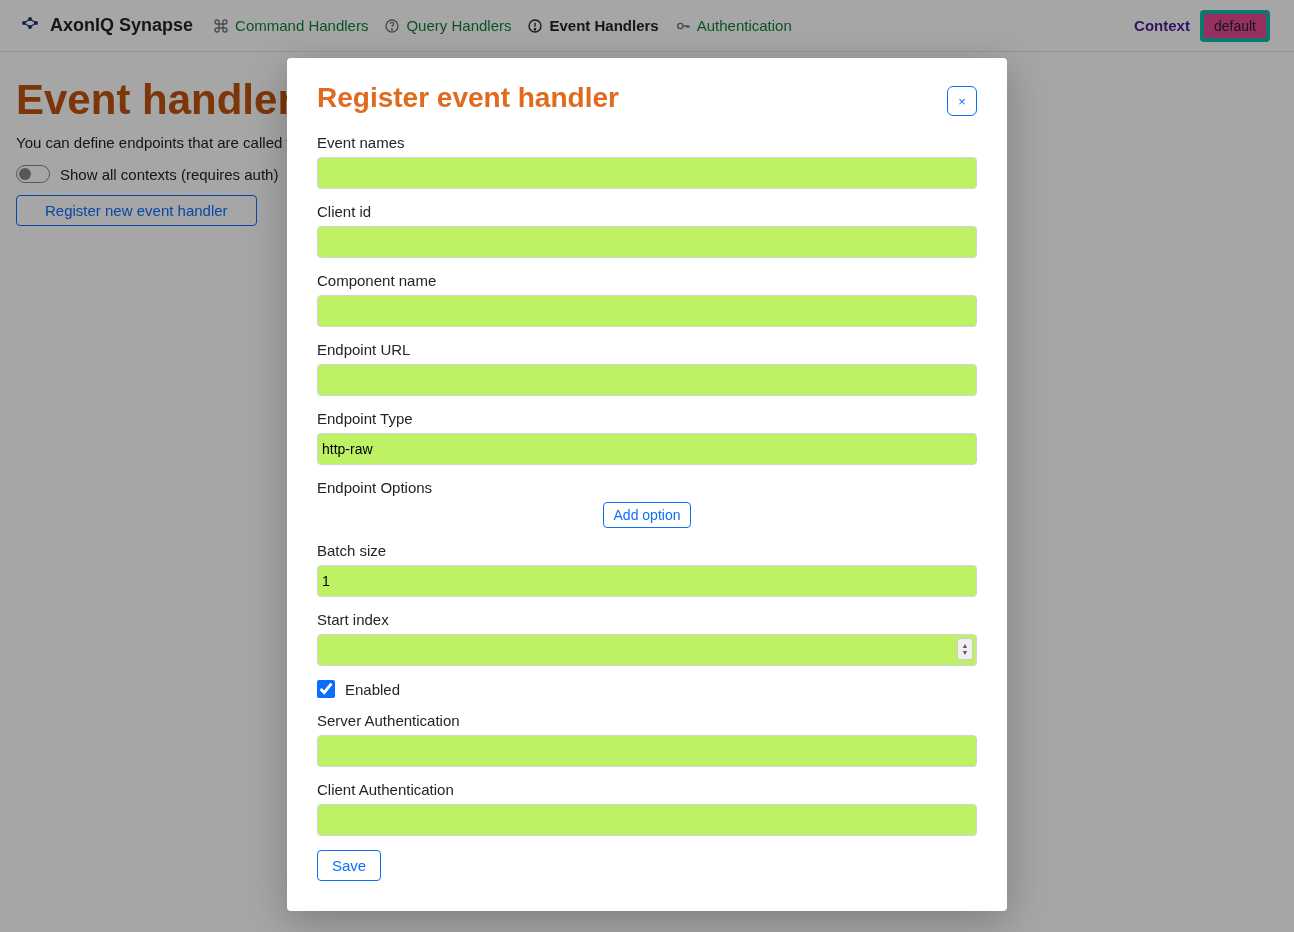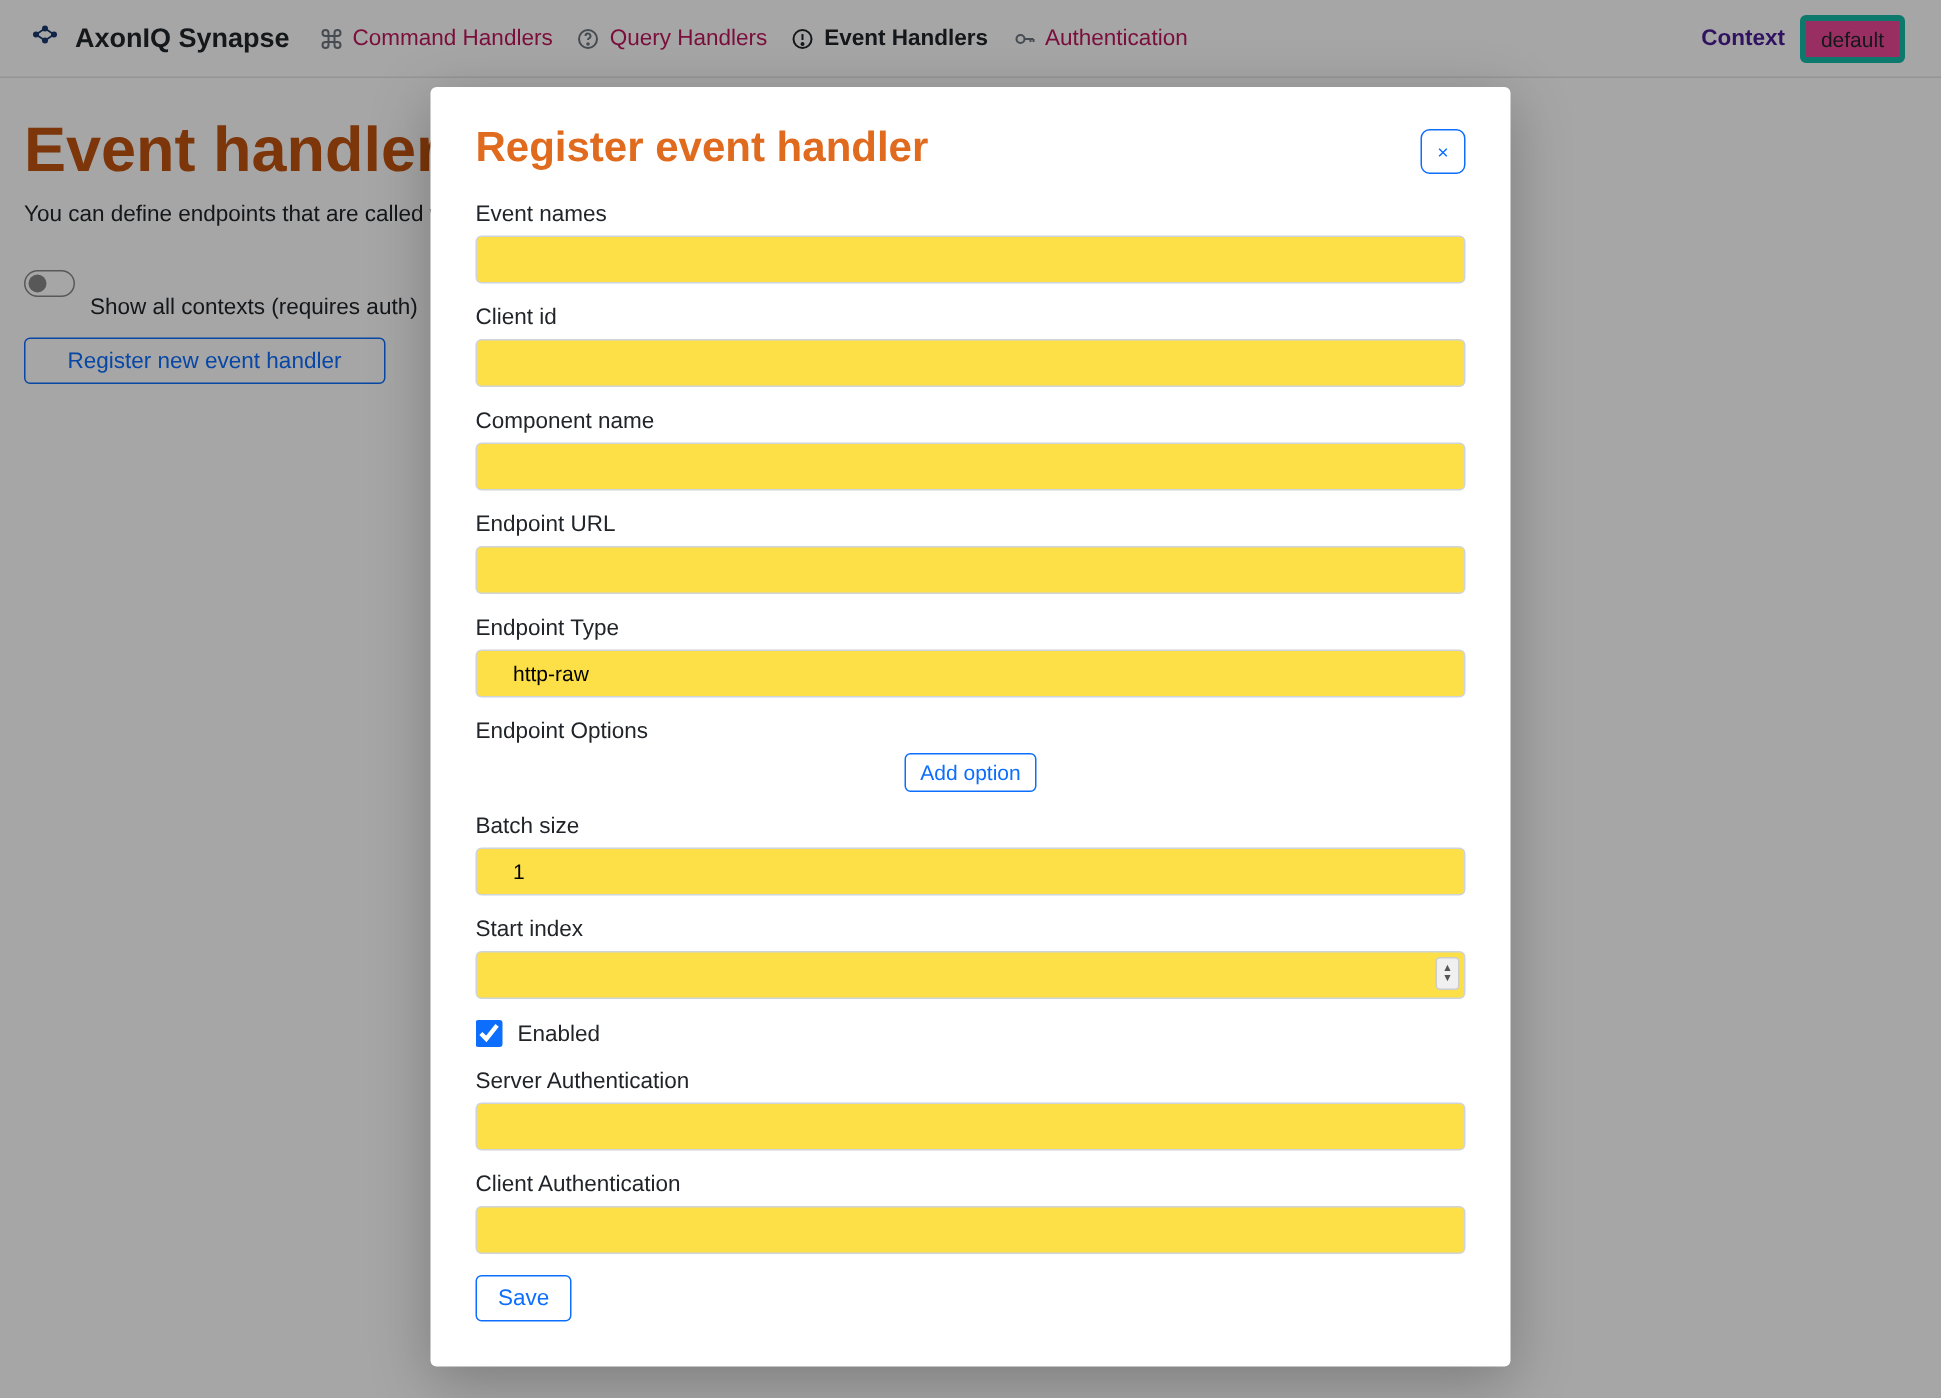--- a/index.html
+++ b/index.html
@@ -23,21 +23,21 @@
   .logo-wrap {
     display: flex;
     align-items: center;
     margin-right: 20px;
   }
   .logo-wrap svg { width: 24px; height: 24px; margin-right: 8px; }
   .logo-wrap span { font-weight: 700; font-size: 18px; color: #212529; }
   .nav { display: flex; align-items: center; gap: 16px; }
   .nav-item {
     display: flex; align-items: center; gap: 6px;
-    color: #be185d; font-size: 15px; cursor: pointer;
+    color: #15803d; font-size: 15px; cursor: pointer;
   }
   .nav-item.active { color: #212529; font-weight: 600; }
   .nav-item .ic { width: 16px; height: 16px; display: inline-flex; align-items:center; justify-content:center; }
   .header-right { margin-left: auto; display: flex; align-items: center; gap: 10px; }
   .context-label { font-size: 15px; color: #4c1d95; font-weight: 700; }
   .context-btn {
     border: 4px solid #14b8a6; background: #ec4899; color: #212529;
     border-radius: 4px; padding: 4px 10px; font-size: 14px; cursor: pointer;
   }
   
@@ -46,21 +46,21 @@
   .page p.desc { color: #212529; font-size: 15px; margin-bottom: 14px; }
   .toggle-row { display: flex; align-items: center; gap: 10px; margin-bottom: 12px; }
   .toggle {
     width: 34px; height: 18px; border: 1px solid #888; border-radius: 10px;
     position: relative; background: #fff; cursor: pointer;
   }
   .toggle::after {
     content:""; position:absolute; left:2px; top:2px; width:12px; height:12px;
     border-radius:50%; background:#888;
   }
-  .toggle-label { font-size: 15px; color: #212529; margin-top: 31px; }
+  .toggle-label { font-size: 15px; color: #212529; }
   .btn-outline-primary {
     border: 1px solid #0d6efd; color: #0d6efd; background: #fff;
     padding: 6px 28px; border-radius: 4px; font-size: 15px; cursor: pointer;
   }
   
   .overlay {
     position: absolute; inset: 0; background: rgba(0,0,0,.35);
     display: flex; justify-content: center; align-items: flex-start;
     padding-top: 58px;
   }
@@ -74,21 +74,21 @@
   .close-btn {
     width: 30px; height: 30px; border: 1px solid #0d6efd; border-radius: 6px;
     background: #fff; color: #0d6efd; font-size: 13px; cursor: pointer;
     display:flex; align-items:center; justify-content:center; line-height:1;
     margin-top: 4px;
   }
   .form-group { margin-bottom: 14px; }
   .form-label { display:block; font-size: 15px; color: #212529; margin-bottom: 6px; }
   .form-control {
     width: 100%; border: 1px solid #ced4da; border-radius: 4px;
-    padding: 6px 24px; font-size: 14px; height: 32px; background:#fde047;
+    padding: 6px 4px; font-size: 14px; height: 32px; background:#bef264;
   }
   .options-row { display:flex; justify-content:center; margin-top:4px;}
   .checkbox-row { display:flex; align-items:center; gap:10px; margin-bottom:14px; }
   .checkbox-row input[type="checkbox"]{
     width:18px; height:18px; cursor:pointer; accent-color:#0d6efd;
   }
   .checkbox-row span { font-size:15px; }
   .num-wrap { position: relative; }
   .num-spin {
     position:absolute; right:4px; top:4px; width:16px; height:22px;

